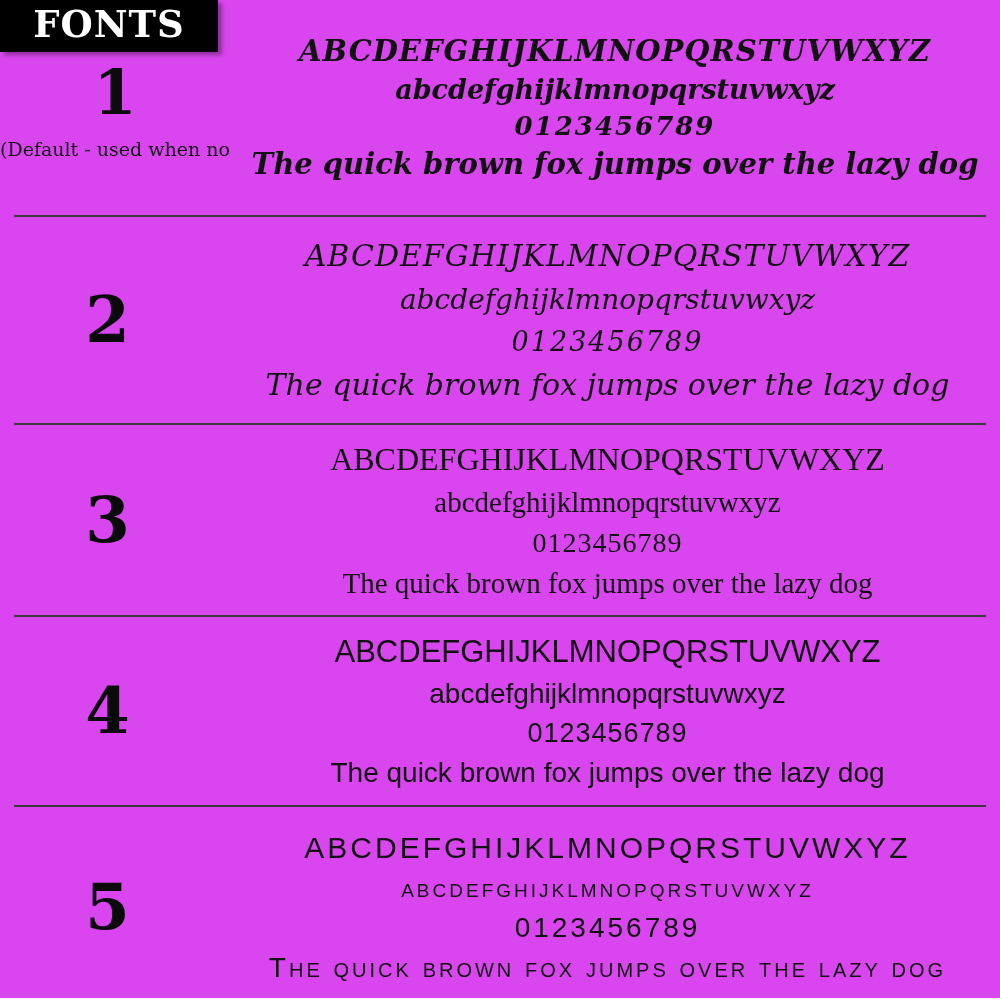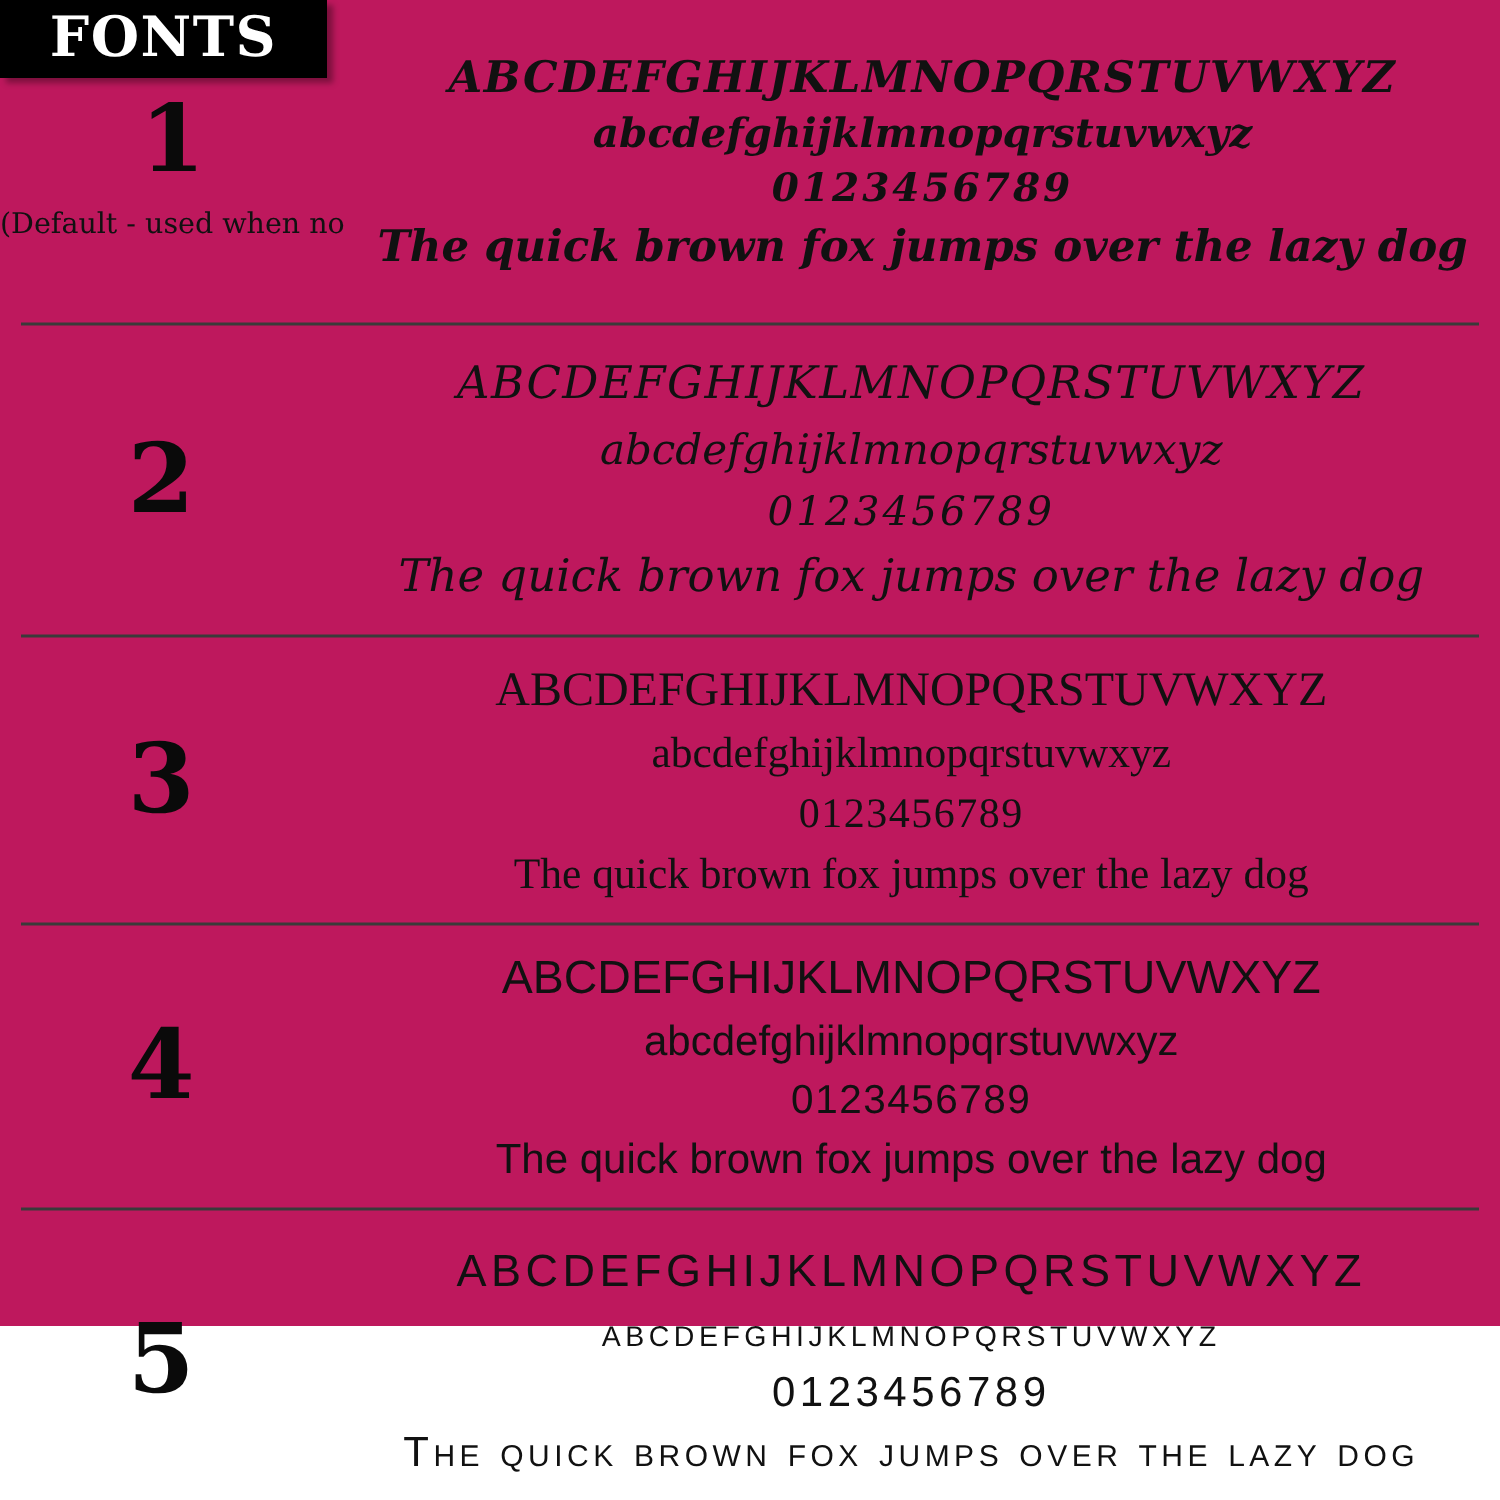--- a/index.html
+++ b/index.html
@@ -8,22 +8,22 @@
     background: #ffffff;
     width: 1000px;
     height: 1000px;
     overflow: hidden;
     color: #111111;
     font-family: "Liberation Serif", serif;
   }
   .page {
     position: relative;
     width: 1000px;
-    height: 884px;
-    background: #be185d;
+    height: 998px;
+    background: #d946ef;
   }
   
   .header-box {
     position: absolute;
     top: 0;
     left: 0;
     width: 218px;
     height: 52px;
     background: #000000;
     color: #ffffff;

